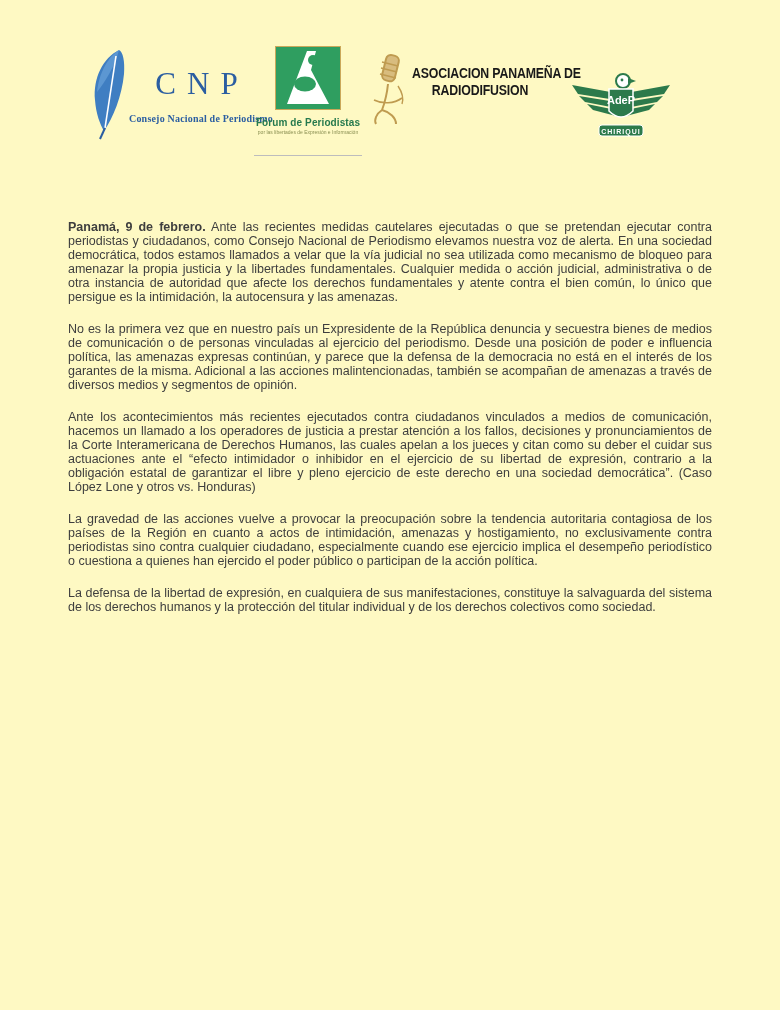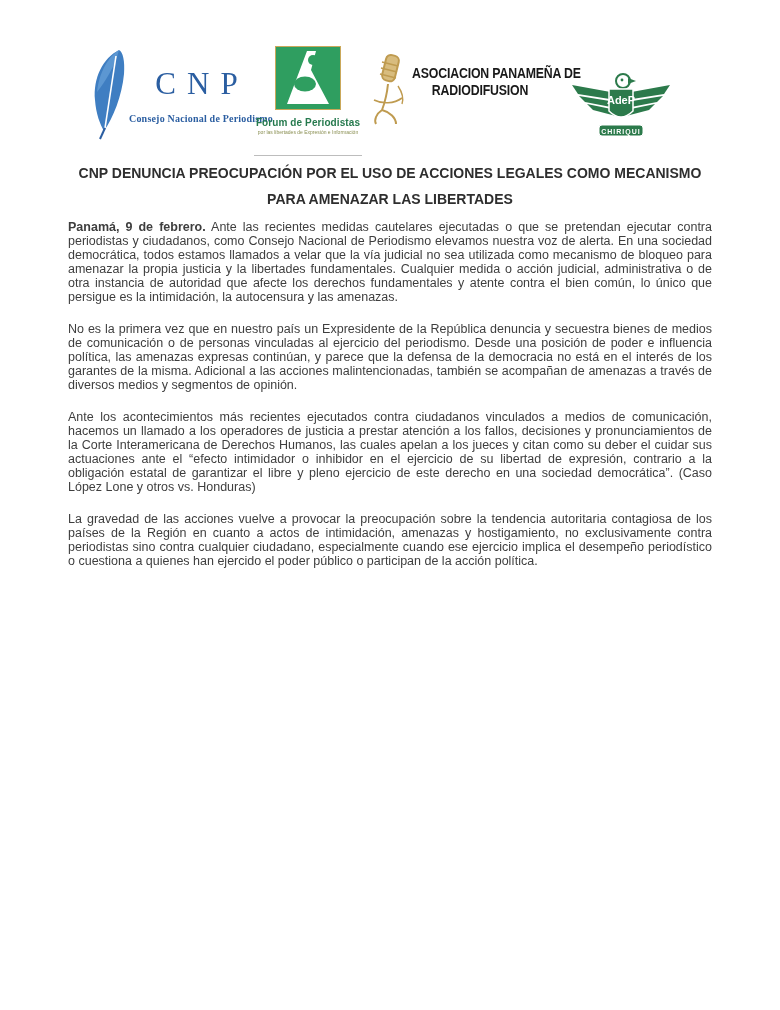--- a/index.html
+++ b/index.html
@@ -1,17 +1,17 @@
 <!DOCTYPE html>
 <html><head>
 <meta charset="utf-8">
 <style>
   html,body{margin:0;padding:0;background:#e8e8e8;}
   .page{
-    position:relative;width:780px;height:1010px;background:#ffffff;
+    position:relative;width:780px;height:1010px;background:#fef9c3;
     margin:0 auto;overflow:hidden;
     font-family:"Liberation Sans", sans-serif;
   }
   
   .logo-cnp{position:absolute;left:85px;top:46px;width:185px;height:95px;}
   .cnp-feather{position:absolute;left:0;top:2px;}
   .cnp-text{position:absolute;left:44px;top:22px;width:140px;text-align:center;}
   .cnp-acronym{
     font-family:"Liberation Serif", serif;font-size:31px;color:#2b5ea1;
     letter-spacing:11px;line-height:1;display:block;margin-left:6px;
@@ -112,25 +112,22 @@
         <polygon points="58,9 66,12 58,15" fill="#2c7a4b"></polygon>
         <circle cx="52" cy="11" r="1.4" fill="#2c7a4b"></circle>
         <path d="M39,20 L63,20 L63,42 Q51,54 39,42 Z" fill="#2c7a4b" stroke="#ffffff" stroke-width="1.5"></path>
         <text x="51" y="35" text-anchor="middle" font-family="Liberation Sans, sans-serif" font-size="11" font-weight="bold" fill="#ffffff">AdeP</text>
         <rect x="29" y="56" width="44" height="11" rx="3" fill="#2c7a4b" stroke="#ffffff" stroke-width="1"></rect>
         <text x="51" y="64.5" text-anchor="middle" font-family="Liberation Sans, sans-serif" font-size="7" font-weight="bold" fill="#ffffff" letter-spacing="1">CHIRIQUI</text>
       </svg>
     </div>
   </div>
 
-  <h1 class="doc-title">
-    <span>CNP DENUNCIA PREOCUPACIÓN POR EL USO DE ACCIONES LEGALES COMO MECANISMO</span>
-    <span>PARA AMENAZAR LAS LIBERTADES</span>
-  </h1>
 
   <div class="content">
     <p><span class="lead-bold">Panamá, 9 de febrero.</span><span> Ante las recientes medidas cautelares ejecutadas o que se pretendan ejecutar contra periodistas y ciudadanos, como Consejo Nacional de Periodismo elevamos nuestra voz de alerta. En una sociedad democrática, todos estamos llamados a velar que la vía judicial no sea utilizada como mecanismo de bloqueo para amenazar la propia justicia y la libertades fundamentales. Cualquier medida o acción judicial, administrativa o de otra instancia de autoridad que afecte los derechos fundamentales y atente contra el bien común, lo único que persigue es la intimidación, la autocensura y las amenazas.</span></p>
     <p>No es la primera vez que en nuestro país un Expresidente de la República denuncia y secuestra bienes de medios de comunicación o de personas vinculadas al ejercicio del periodismo. Desde una posición de poder e influencia política, las amenazas expresas continúan, y parece que la defensa de la democracia no está en el interés de los garantes de la misma. Adicional a las acciones malintencionadas, también se acompañan de amenazas a través de diversos medios y segmentos de opinión.</p>
     <p>Ante los acontecimientos más recientes ejecutados contra ciudadanos vinculados a medios de comunicación, hacemos un llamado a los operadores de justicia a prestar atención a los fallos, decisiones y pronunciamientos de la Corte Interamericana de Derechos Humanos, las cuales apelan a los jueces y citan como su deber el cuidar sus actuaciones ante el “efecto intimidador o inhibidor en el ejercicio de su libertad de expresión, contrario a la obligación estatal de garantizar el libre y pleno ejercicio de este derecho en una sociedad democrática”. (Caso López Lone y otros vs. Honduras)</p>
     <p>La gravedad de las acciones vuelve a provocar la preocupación sobre la tendencia autoritaria contagiosa de los países de la Región en cuanto a actos de intimidación, amenazas y hostigamiento, no exclusivamente contra periodistas sino contra cualquier ciudadano, especialmente cuando ese ejercicio implica el desempeño periodístico o cuestiona a quienes han ejercido el poder público o participan de la acción política.</p>
+    <p>La defensa de la libertad de expresión, en cualquiera de sus manifestaciones, constituye la salvaguarda del sistema de los derechos humanos y la protección del titular individual y de los derechos colectivos como sociedad.</p>
   </div>
 
 </div>
 
 </body></html>

